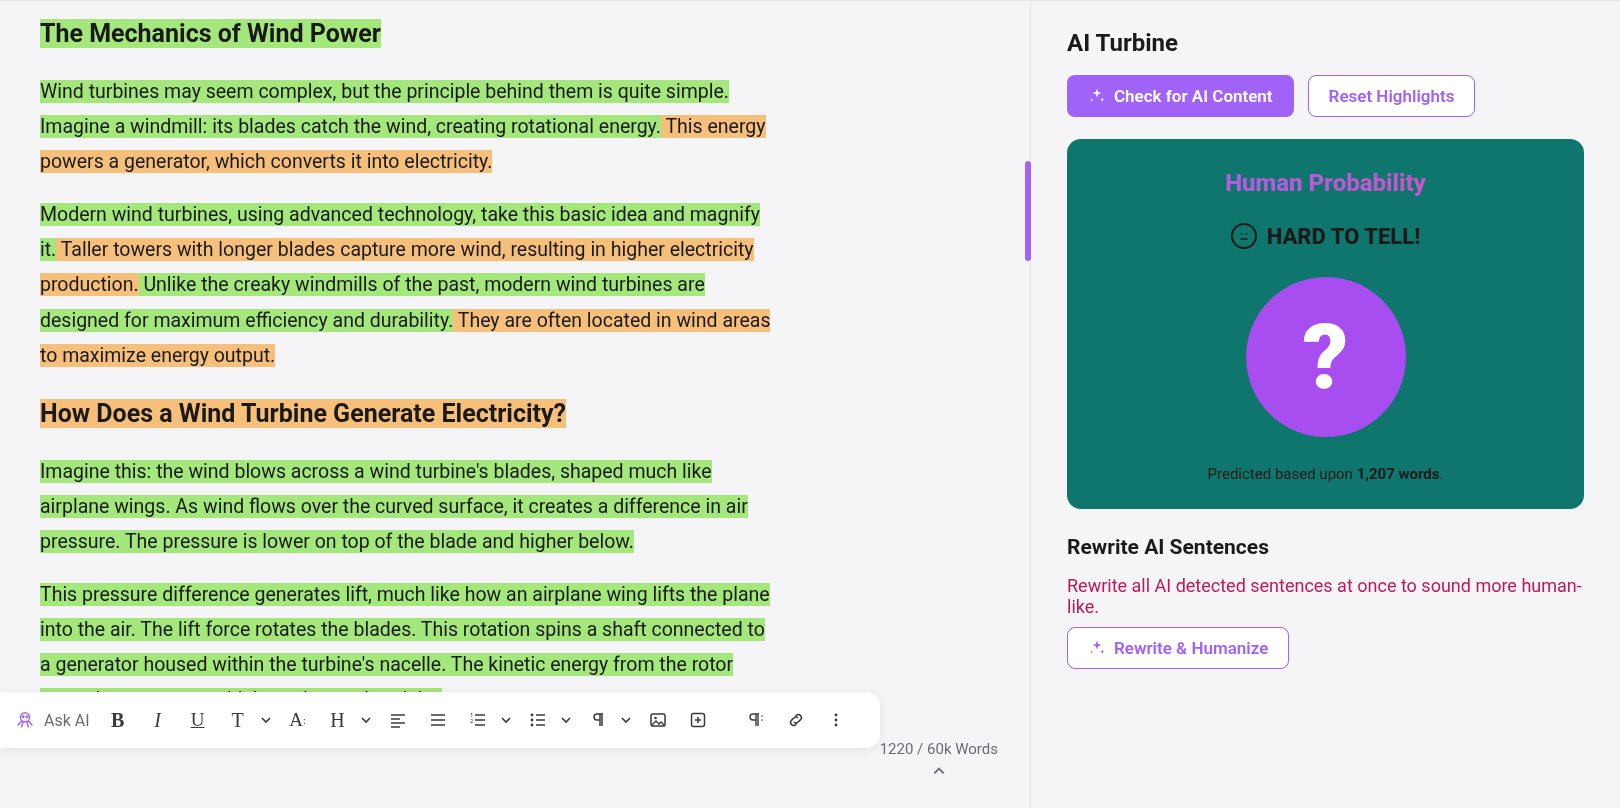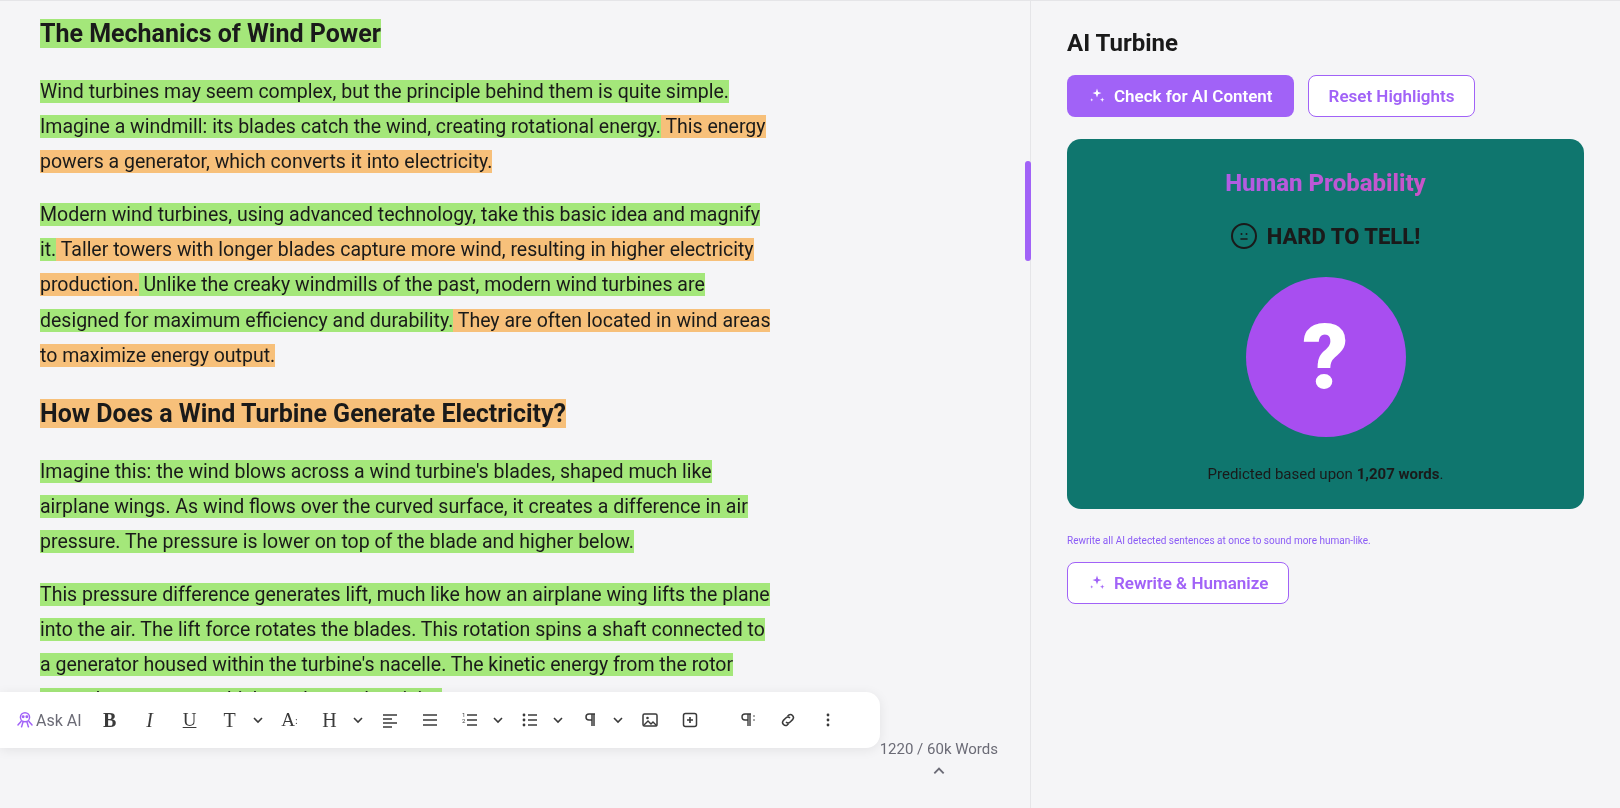--- a/index.html
+++ b/index.html
@@ -20,25 +20,25 @@
 .btn-primary { background:#a162f7; color:#fff; }
 .btn-outline { background:#fff; color:#a162f7; border-color:#a162f7; }
 .card { background:#0f766e; border-radius: 14px; padding: 30px 20px 26px 20px; text-align:center; margin-bottom: 26px; }
 .card-title { font-size: 24px; font-weight:800; background: linear-gradient(90deg,#a162f7,#d94fb5); -webkit-background-clip:text; background-clip:text; color:transparent; margin-bottom: 26px; }
 .verdict { font-size: 22px; font-weight:800; display:flex; align-items:flex-end; justify-content:center; gap:10px; margin-bottom: 28px; }
 .verdict-icon { width:26px; height:26px; border:2.5px solid #1a1a1a; border-radius:50%; display:flex; align-items:center; justify-content:center; font-size:14px; }
 .big-circle { width:160px; height:160px; background:#a84ef0; border-radius:50%; margin:0 auto 28px; display:flex; align-items:center; justify-content:center; color:#fff; font-size:90px; font-weight:900; }
 .pred { font-size:15px; color:#1a1a1a; }
 .pred strong{ font-weight:700; }
 .sidebar h3 { font-size: 21px; font-weight:700; margin-bottom: 16px; }
-.rewrite-desc { font-size:10px; color:#8b5cf6; margin-bottom:16px; }
+.rewrite-desc { font-size:18px; color:#be185d; margin-bottom:10px; }
 .toolbar { position:absolute; bottom:60px; left:0; width:880px; background:#fff; border-radius:0 14px 14px 0; box-shadow:0 2px 12px rgba(0,0,0,0.08); display:flex; align-items:center; padding: 10px 14px; gap:4px; }
 .tb-item { min-width:36px; height:36px; display:flex; align-items:center; justify-content:center; color:#3a3a3a; font-size:18px; border-radius:6px; cursor:pointer; padding:0 4px; }
 .tb-sep { display:flex; align-items:center; }
-.ask-ai { display:flex; align-items:center; color:#6b6b76; font-size:16px; padding-right:6px; }
+.ask-ai { display:flex; align-items:center; gap:8px; color:#6b6b76; font-size:16px; padding-right:6px; }
 .octopus { color:#a162f7; }
 .wordcount { position:absolute; bottom:30px; right:32px; font-size:15px; color:#6b6b76; display:flex; align-items:center; gap:6px;flex-direction:column; }
 .sparkle-icon { display:inline-block; }
 svg { display:block; }
 </style>
 </head>
 <body>
 
 <div class="app">
   <div class="editor-pane">
@@ -216,20 +216,21 @@
         <span>HARD TO TELL!</span>
       </div>
       <div class="big-circle">
         <span>?</span>
       </div>
       <div class="pred">
         <span>Predicted based upon </span><strong>1,207 words</strong><span>.</span>
       </div>
     </div>
 
+    <h3>Rewrite AI Sentences</h3>
     <p class="rewrite-desc">Rewrite all AI detected sentences at once to sound more human-like.</p>
     <div class="btn btn-outline" style="display:inline-flex">
       <span class="sparkle-icon">
         <svg width="18" height="18" viewBox="0 0 24 24" fill="#a162f7">
             <path d="M12 2l1.5 4.5L18 8l-4.5 1.5L12 14l-1.5-4.5L6 8l4.5-1.5zM19 14l.8 2.2L22 17l-2.2.8L19 20l-.8-2.2L16 17l2.2-.8zM5 15l.6 1.6L7.2 17.2 5.6 17.8 5 19.4l-.6-1.6L2.8 17.2l1.6-.6z"></path>
           </svg>
       </span>
       <span>Rewrite &amp; Humanize</span>
     </div>
   </div>

